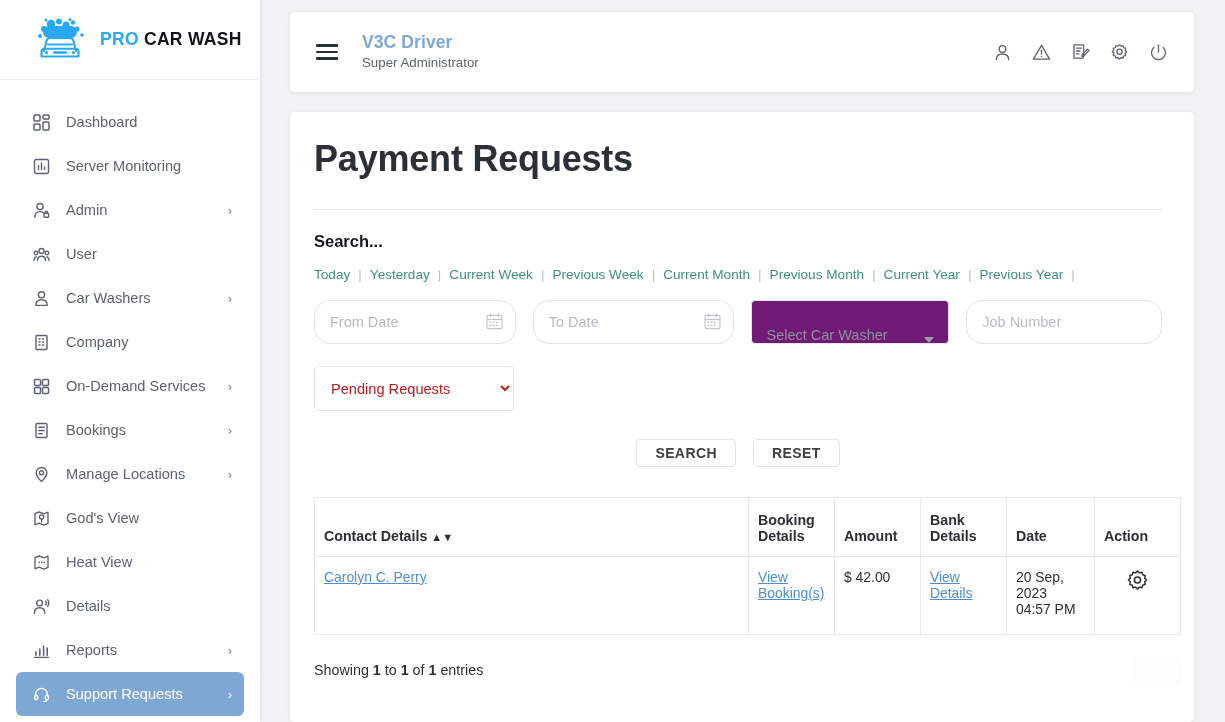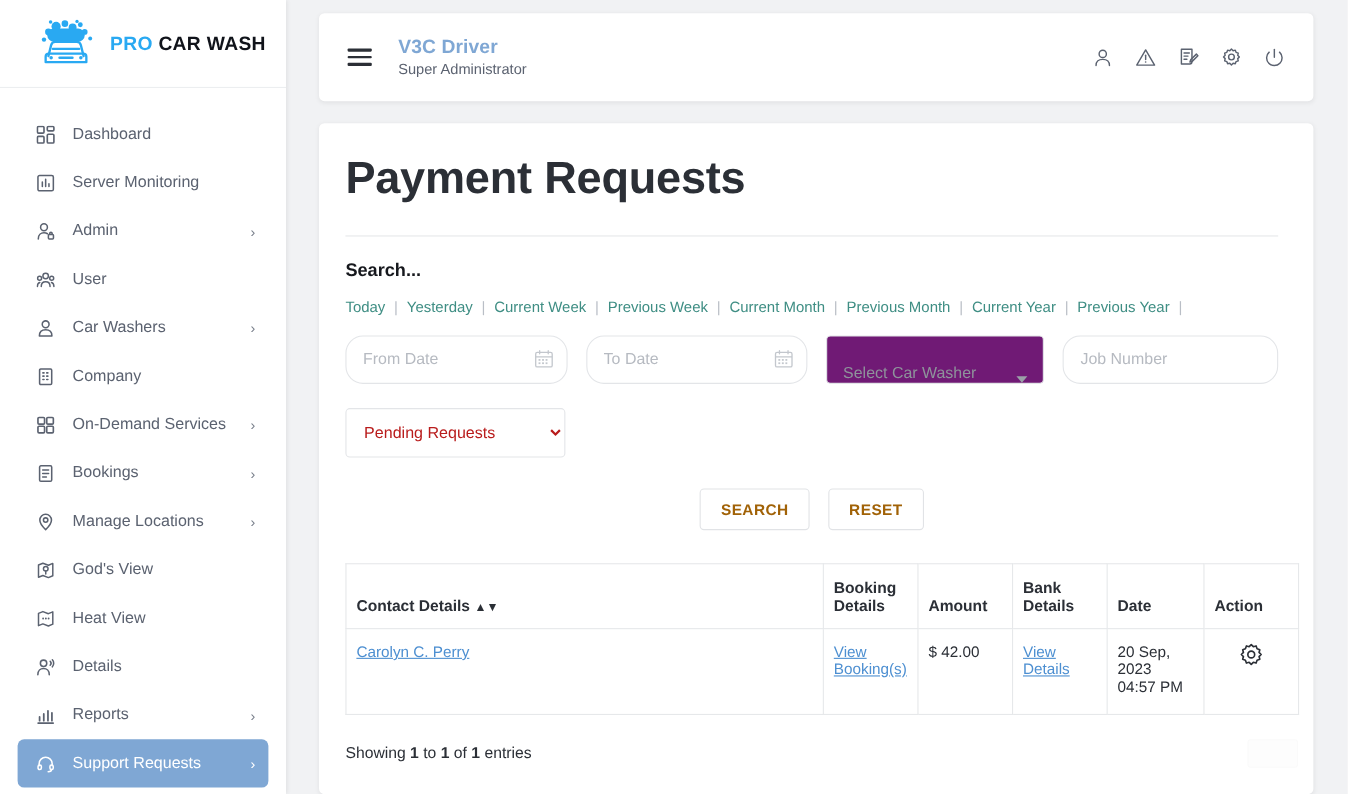--- a/index.html
+++ b/index.html
@@ -61,21 +61,21 @@
   .brandblock .s { font-size: 13.3px; color: #5b6270; line-height: 1.3; }
   .topicons { margin-left: auto; display: flex; align-items: center; gap: 20px; color: #5b6270; }
   .topicons .ti { cursor: pointer; display: flex; }
 
   .card {
     position: absolute; left: 30px; top: 112px; width: 904px; min-height: 610px;
     background: #fff; border-radius: 5px; box-shadow: 0 1px 5px rgba(0,0,0,.07);
     padding: 26px 32px 0 24px;
   }
   h1.page-title {
-    font-size: 41px; font-weight: 700; color: #2b2f36; letter-spacing: -.2px;
+    font-size: 36px; font-weight: 700; color: #2b2f36; letter-spacing: -.2px;
     padding-bottom: 29px; border-bottom: 1px solid #e6e8ea;
   }
   .search-head { font-size: 16.5px; font-weight: 700; color: #16181d; margin: 22px 0 0 0; }
 
   .quick { margin-top: 16px; display: flex; align-items: center; flex-wrap: nowrap; font-size: 13.6px; }
   .quick a { color: #3f8e84; text-decoration: none; cursor: pointer; white-space: nowrap; }
   .quick .sep { color: #b9bec6; margin: 0 8px; }
 
   .filters { margin-top: 18px; display: flex; gap: 17px; }
   .field { position: relative; height: 44px; }
@@ -99,22 +99,22 @@
 
   .row2 { margin-top: 22px; }
   select.status {
     width: 200px; height: 45px; border: 1px solid #e3e5e8; border-radius: 4px;
     padding: 0 12px; font-size: 14.6px; color: #b91c1c; background: #fff;
     font-family: "Liberation Sans", sans-serif; outline: none; cursor: pointer;
   }
 
   .actions { margin-top: 28px; display: flex; justify-content: center; gap: 17px; }
   .btn {
-    min-width: 85px; height: 38px; border: 1px solid #e1e3e6; border-radius: 4px;
-    background: #fff; font-size: 14px; font-weight: 700; color: #a16207;
+    min-width: 85px; height: 28px; border: 1px solid #e1e3e6; border-radius: 4px;
+    background: #fff; font-size: 14px; font-weight: 700; color: #404040;
     letter-spacing: .4px; cursor: pointer; padding: 0 18px;
     font-family: "Liberation Sans", sans-serif;
   }
 
   table.grid {
     margin-top: 30px; width: 866px; border-collapse: collapse; table-layout: fixed;
     border: 1px solid #e6e8ea;
   }
   table.grid th {
     border: 1px solid #e6e8ea; font-size: 14.2px; font-weight: 700; color: #2b2f36;

